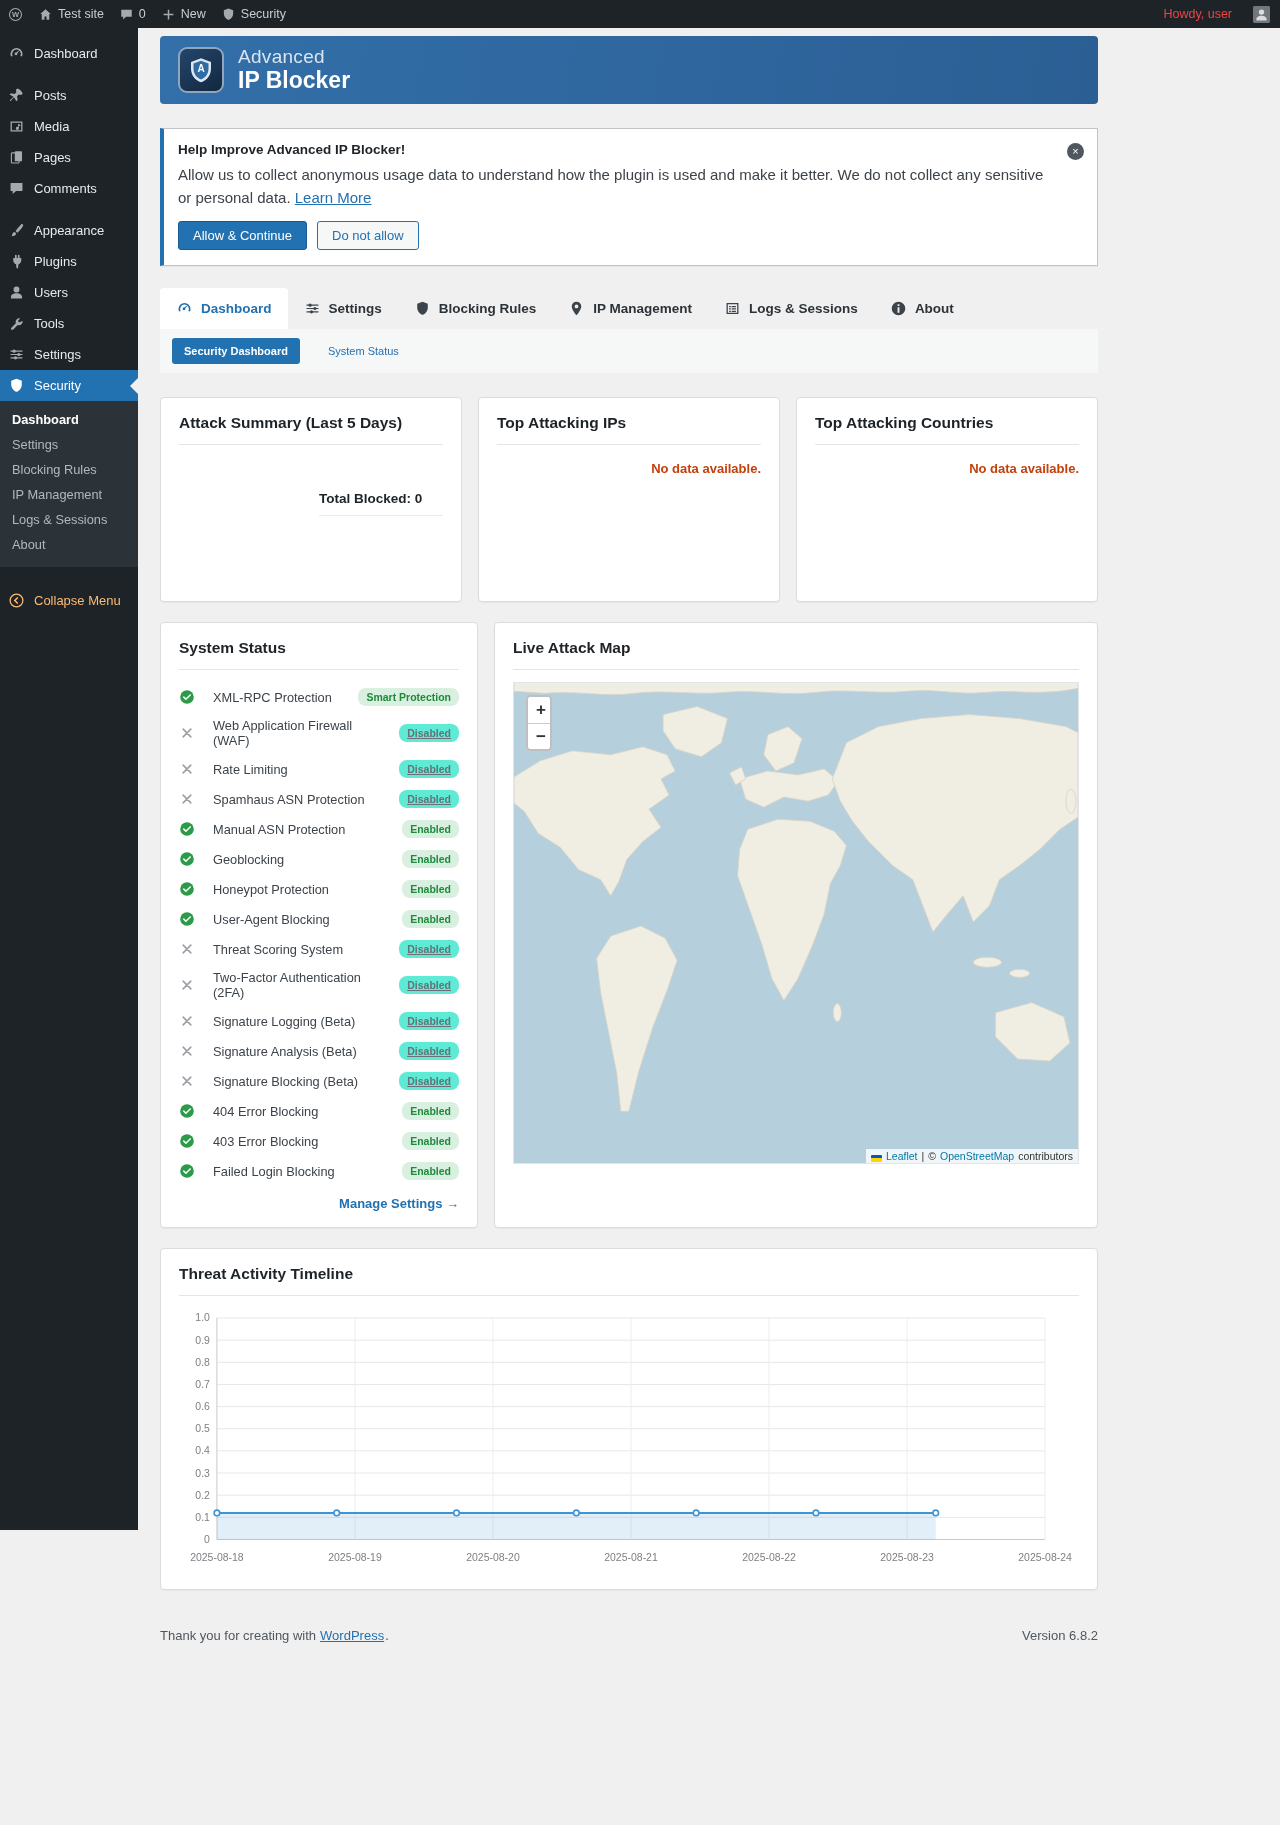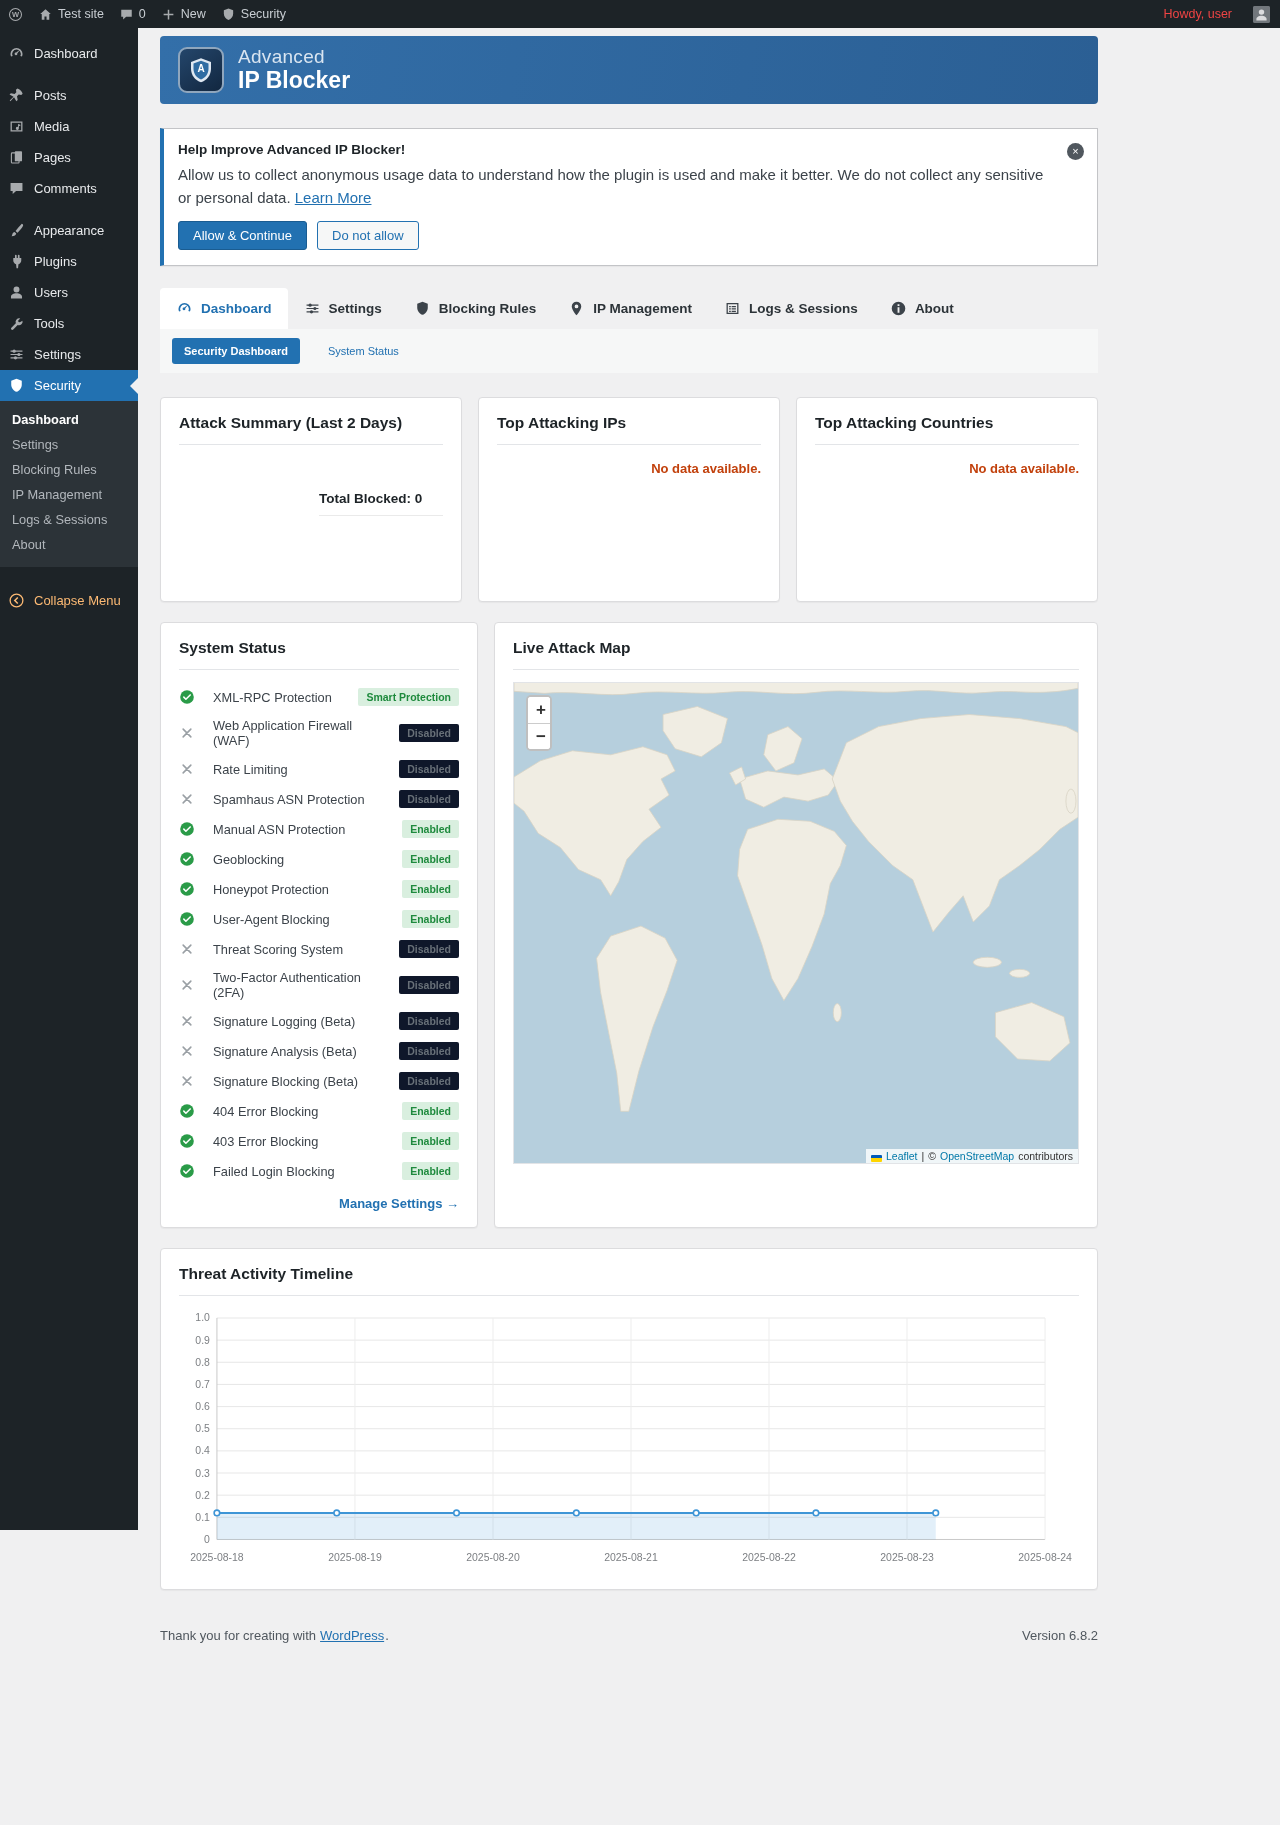--- a/index.html
+++ b/index.html
@@ -65,23 +65,23 @@
   .card h2 { margin: 0 0 12px; padding-bottom: 12px; border-bottom: 1px solid #e3e5e8; font-size: 15.5px; font-weight: 700; color: #1d2327; }
   .card.small { height: 205px; }
   .total-row { margin-top: 46px; margin-left: auto; width: 47%; border-bottom: 1px solid #eaeaea; padding-bottom: 9px; font-size: 13.5px; font-weight: 700; color: #1d2327; }
   .no-data { margin-top: 16px; text-align: right; font-size: 13px; font-weight: 700; color: #c2410c; }
 
   .row2 { display: grid; grid-template-columns: 318px 1fr; gap: 16px; margin-top: 20px; }
   .status-list { margin-top: 2px; }
   .status-row { display: flex; align-items: center; gap: 18px; padding: 6px 0; }
   .status-icon { width: 16px; height: 16px; flex: none; color: #9aa0a5; }
   .status-label { flex: 1; font-size: 12.8px; color: #3c434a; }
-  .badge { font-size: 10.5px; font-weight: 700; padding: 3px 8px; border-radius: 2px; white-space: nowrap; }
+  .badge { font-size: 10.5px; font-weight: 700; padding: 3px 8px; border-radius: 8px; white-space: nowrap; }
   .badge.enabled, .badge.smart { background: #d9efdf; color: #1e8a3d; }
-  .badge.disabled { background: #0f172a; color: #687078; }
+  .badge.disabled { background: #5eead4; color: #687078; text-decoration: underline; }
   .manage-link { text-align: right; margin-top: 10px; font-size: 13px; font-weight: 700; color: #2271b1; cursor: pointer; }
 
   .map-box { position: relative; height: 482px; background: #b6cfdd; overflow: hidden; margin-top: 4px; border: 1px solid #e2e4e7; }
   .zoom-ctrl { position: absolute; top: 12px; left: 12px; border: 2px solid rgba(0,0,0,.25); border-radius: 5px; overflow: hidden; background: #fff; width: 26px; z-index: 2; }
   .zoom-btn { width: 26px; height: 26px; display: flex; align-items: center; justify-content: center; font-size: 17px; font-weight: 700; color: #333; cursor: pointer; background: #fff; }
   .zoom-btn + .zoom-btn { border-top: 1px solid #ccc; }
   .attribution { position: absolute; right: 0; bottom: 0; background: rgba(255,255,255,.8); font-size: 10.5px; padding: 1px 5px; color: #333; display: flex; gap: 4px; align-items: flex-end; z-index: 2; }
   .attribution a { color: #0078a8; text-decoration: none; cursor: pointer; }
   .flag { width: 11px; height: 7.5px; display: inline-block; background: linear-gradient(#005bbb 50%, #ffd500 50%); border-radius: 1px; flex: none; }
 
@@ -350,21 +350,21 @@
               <span>About</span>
             </div>
           </nav>
         <div class="subtabs" id="subtabs-host">
             <button class="subtab active">Security Dashboard</button>
             <button class="subtab">System Status</button>
           </div>
 
         <section class="cards-row">
           <div class="card small">
-            <h2>Attack Summary (Last 2 Days)</h2>
+            <h2>Attack Summary (Last 5 Days)</h2>
             <div class="total-row">Total Blocked: 0</div>
           </div>
           <div class="card small">
             <h2>Top Attacking IPs</h2>
             <div class="no-data">No data available.</div>
           </div>
           <div class="card small">
             <h2>Top Attacking Countries</h2>
             <div class="no-data">No data available.</div>
           </div>

